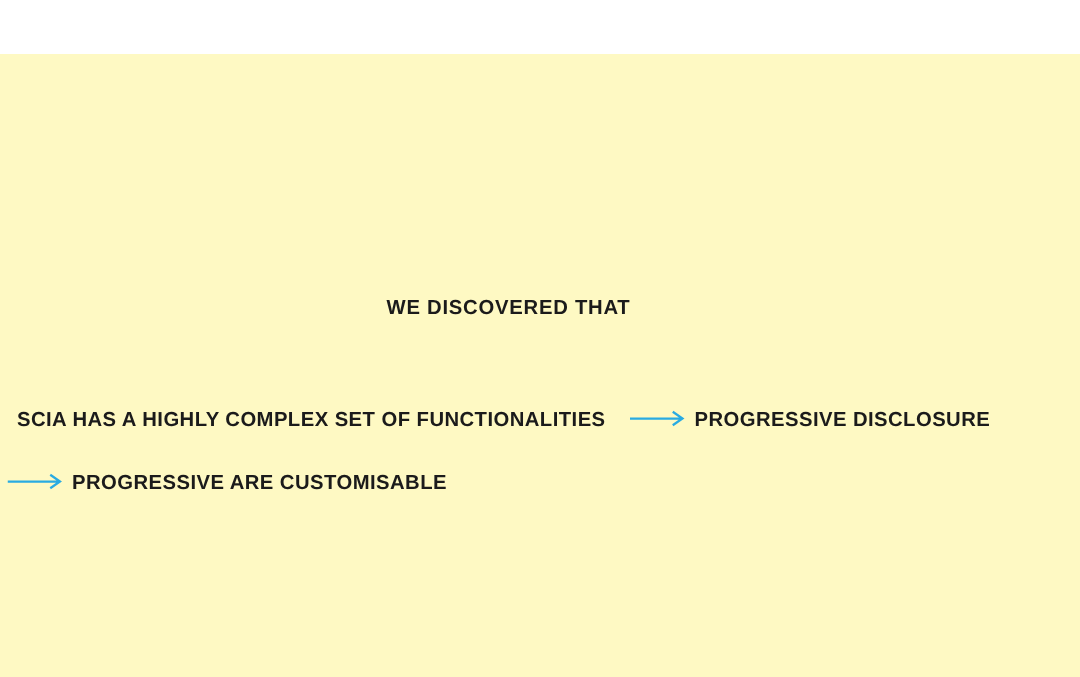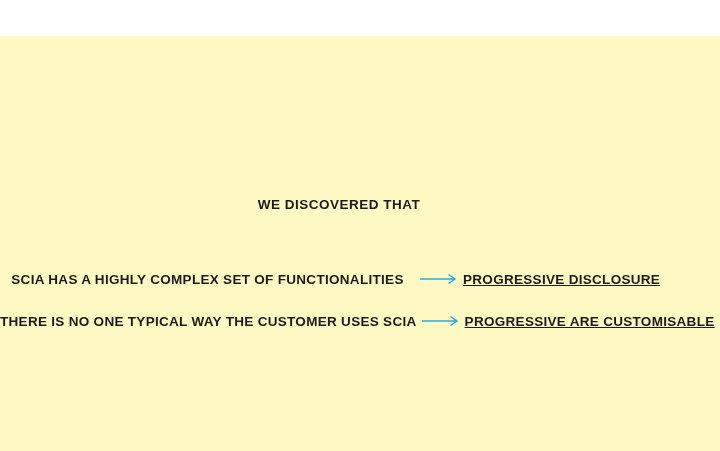--- a/index.html
+++ b/index.html
@@ -54,42 +54,40 @@
     align-items: center;
   }
   .solution {
     flex: 0 0 auto;
     text-align: left;
     white-space: nowrap;
     font-size: 13.5px;
     font-weight: bold;
     letter-spacing: 0.3px;
     line-height: 15px;
-    text-decoration: underline;
   }
 </style>
 </head>
 <body>
 
 <div class="slide">
 
   <div class="heading">WE DISCOVERED THAT</div>
 
   <div class="finding-row row-0">
     <div class="observation">SCIA HAS A HIGHLY COMPLEX SET OF FUNCTIONALITIES</div>
     <div class="arrow-wrap">
       <svg width="38" height="12" viewBox="0 0 38 12">
         <path d="M0 6 H34 M28.5 1.5 L35 6 L28.5 10.5" stroke="#29abe2" stroke-width="1.5" fill="none" stroke-linecap="butt" stroke-linejoin="miter"></path>
       </svg>
     </div>
     <div class="solution">PROGRESSIVE DISCLOSURE</div>
   </div>
 
   <div class="finding-row row-1">
-    <div class="observation">THERE IS NO ONE TYPICAL WAY THE CUSTOMER USES SCIA</div>
     <div class="arrow-wrap">
       <svg width="38" height="12" viewBox="0 0 38 12">
         <path d="M0 6 H34 M28.5 1.5 L35 6 L28.5 10.5" stroke="#29abe2" stroke-width="1.5" fill="none" stroke-linecap="butt" stroke-linejoin="miter"></path>
       </svg>
     </div>
     <div class="solution">PROGRESSIVE ARE CUSTOMISABLE</div>
   </div>
 
 </div>
 

